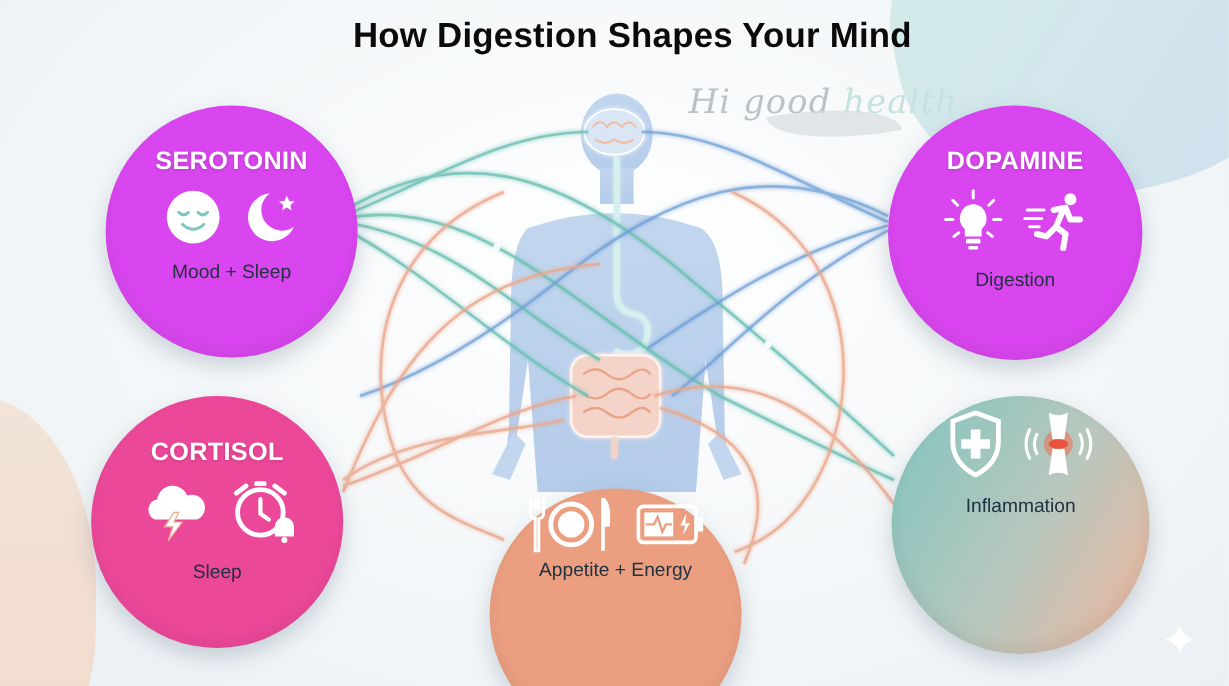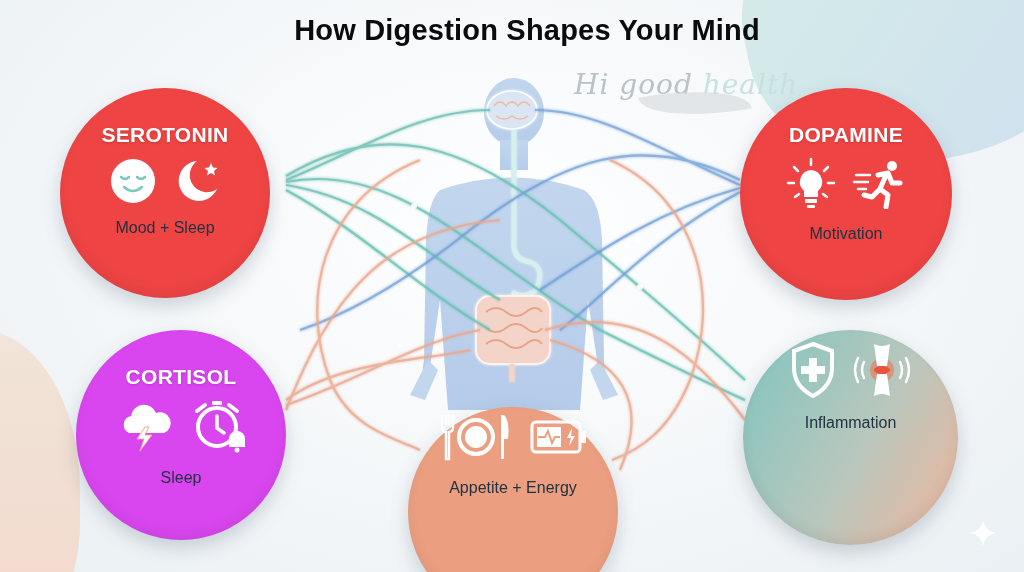--- a/index.html
+++ b/index.html
@@ -9,29 +9,29 @@
   .blob-bl { position:absolute; left:-120px; top:330px; width:200px; height:320px; border-radius:50% 50% 40% 40%; background:linear-gradient(180deg,#f1e4d8 0%,#f3d8cc 100%); }
   .title { position:absolute; left:0; right:0; top:14px; text-align:center; font-size:29px; font-weight:bold; color:#0b0b0b; letter-spacing:0.2px;padding-left:30px; }
   .watermark { position:absolute; left:574px; top:56px; font-family:"DejaVu Serif", serif; font-style:italic; font-size:28px; color:#b9c2c6; letter-spacing:1px;margin-top:12px; }
   .watermark .h { color:#c5e2df; }
   .leaf { position:absolute; left:640px; top:88px; width:110px; height:30px; border-radius:0 100% 0 100%; background:#d9dde0; transform:rotate(-10deg); opacity:0.7; }
   svg.net { position:absolute; left:0; top:0; }
   .circle { position:absolute; border-radius:50%; box-shadow:0 8px 18px rgba(80,100,120,0.25), inset 0 -6px 12px rgba(0,0,0,0.06); display:flex; flex-direction:column; align-items:center; }
   .c-name { color:#fff; font-weight:bold; font-size:21px; letter-spacing:0.3px; text-shadow:0 1px 3px rgba(0,0,0,0.18); text-align:center; line-height:25px; }
   .c-icons { display:flex; gap:16px; align-items:center; justify-content:center; margin-top:10px; }
   .c-label { color:#213240; font-size:16px; margin-top:14px; }
-  .ser { left:60px; top:88px; width:210px; height:210px; background:#ef4444; }
-  .dop { left:740px; top:88px; width:212px; height:212px; background:#ef4444; }
-  .cor { left:76px; top:330px; width:210px; height:210px; background:#d946ef; }
+  .ser { left:88px; top:88px; width:210px; height:210px; background:#d946ef; }
+  .dop { left:740px; top:88px; width:212px; height:212px; background:#d946ef; }
+  .cor { left:76px; top:330px; width:210px; height:210px; background:#ec4899; }
   .ghr { left:408px; top:407px; width:210px; height:210px; background:#eb9f80; }
   .cyt { left:743px; top:330px; width:215px; height:215px; background:linear-gradient(120deg,#80c5bf 0%,#b9c7bd 55%,#f0b59c 100%); }
   .ser .c-name, .dop .c-name, .cor .c-name, .cyt .c-name { margin-top:34px; }
   .ghr .c-name { margin-top:22px; }
   .ghr .c-icons { margin-top:6px; }
-  .ghr .c-label { margin-top:18px; }
+  .ghr .c-label { margin-top:6px; }
   .sparkle { position:absolute; left:970px; top:520px; width:26px; height:26px; }
 </style>
 </head>
 <body>
 
 <div class="bg"></div>
 <div class="blob-tr"></div>
 <div class="blob-bl"></div>
 
 <svg class="net" width="1024" height="572" viewBox="0 0 1024 572">
@@ -143,21 +143,21 @@
     <svg width="54" height="50" viewBox="0 0 54 50">
       <circle cx="40" cy="7" r="5" fill="#fff"></circle>
       <path d="M26 16 l10 -2 l4 10 l8 0 M34 16 l-6 14 l8 6 l-2 12 M28 30 l-8 8 l-8 -2" stroke="#fff" stroke-width="5" fill="none" stroke-linecap="round" stroke-linejoin="round"></path>
       <g stroke="#fff" stroke-width="2.5" stroke-linecap="round">
           <line x1="4" y1="16" x2="18" y2="16"></line>
           <line x1="2" y1="23" x2="16" y2="23"></line>
           <line x1="6" y1="30" x2="14" y2="30"></line>
         </g>
     </svg>
   </div>
-  <div class="c-label">Motivation</div>
+  <div class="c-label">Digestion</div>
 </div>
 
 <div class="circle cor">
   <div class="c-name">CORTISOL</div>
   <div class="c-icons">
     <svg width="58" height="52" viewBox="0 0 58 52">
       <path d="M12 32 a9 9 0 0 1 2-17 a13 13 0 0 1 25-3 a10 10 0 0 1 8 20 z" fill="#fff"></path>
       <path d="M28 26 l-8 12 h7 l-4 12 l12-16 h-7 l4-8 z" fill="#fff" stroke="#eaa88e" stroke-width="1"></path>
     </svg>
     <svg width="54" height="56" viewBox="0 0 54 56">

